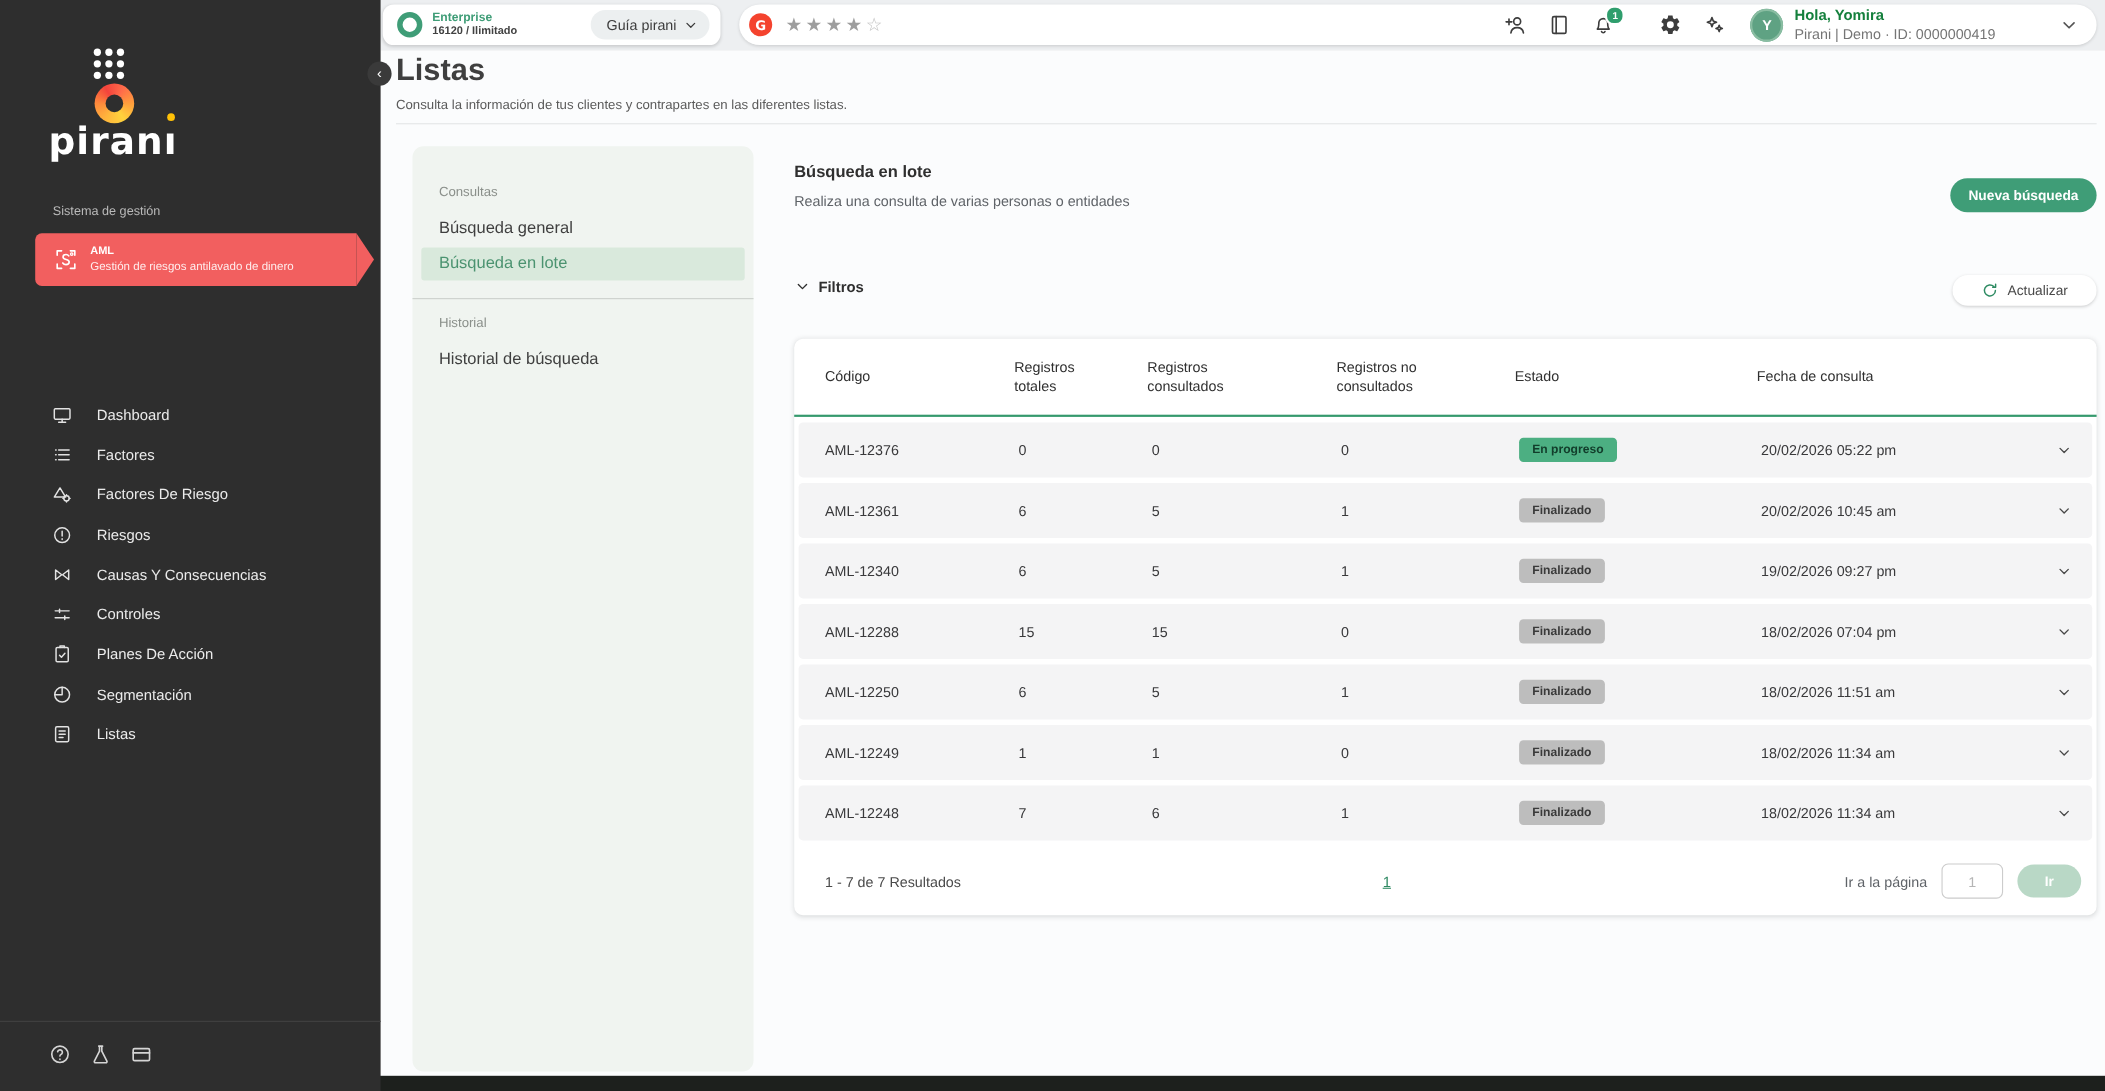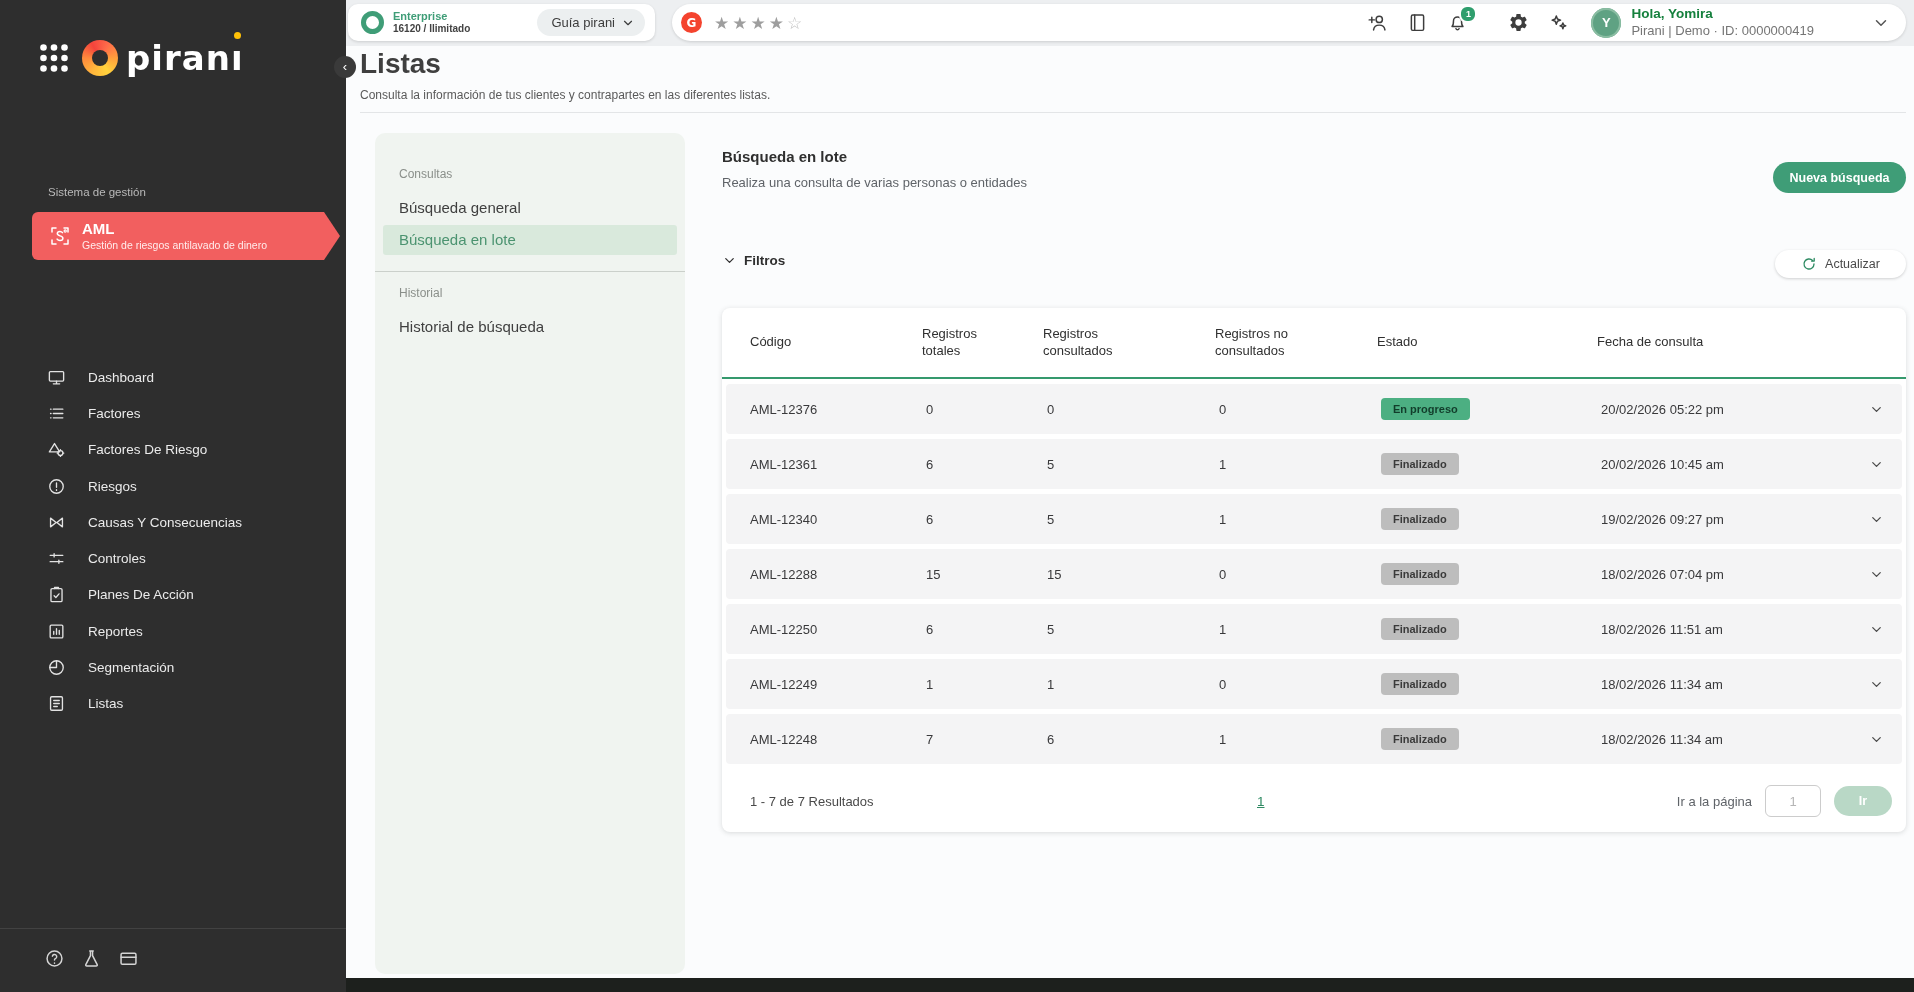--- a/index.html
+++ b/index.html
@@ -2,38 +2,38 @@
 <html><head>
 <meta charset="utf-8">
 <style>
   html,body{margin:0;padding:0;background:#e8e8e8;}
   #app{position:relative;width:1914px;height:992px;overflow:hidden;background:#fbfcfd;
        font-family:"Liberation Sans",sans-serif;color:#3c3c3c;}
   svg{display:block}
 
   
   .sidebar{position:absolute;left:0;top:0;width:346px;height:992px;background:#2e2e2e;z-index:2;}
-  .logo-row{position:absolute;left:36px;top:40px;display:flex;align-items:center;}
+  .logo-row{position:absolute;left:36px;top:40px;display:flex;align-items:center;flex-direction:column;}
   .grid-icon{width:36px;height:36px;color:#fff;}
   .logo-ring{width:36px;height:36px;border-radius:50%;margin-left:10px;position:relative;
     background:conic-gradient(from 210deg,#ffb53c,#ff8a3c,#f4433c,#ff6b4a,#ff9e3c,#ffd23c,#ffb53c);}
   .logo-ring::after{content:"";position:absolute;left:50%;top:50%;width:16px;height:16px;margin:-8px 0 0 -8px;
     border-radius:50%;background:#2e2e2e;}
   .logo-text{margin-left:8px;font-family:"DejaVu Sans",sans-serif;font-weight:bold;font-size:34px;
     color:#fff;letter-spacing:1px;line-height:1;}
   .logo-text .dotless{position:relative;display:inline-block;}
   .logo-text .ydot{position:absolute;left:50%;top:-9px;width:7px;height:7px;margin-left:-3px;border-radius:50%;background:#ffc107;}
   .sys-label{position:absolute;left:48px;top:186px;font-size:11.5px;color:#b9b9b9;}
   .aml-banner{position:absolute;left:32px;top:212px;width:292px;height:48px;background:#f25f5f;
     border-radius:6px 0 0 6px;display:flex;align-items:center;cursor:pointer;}
   .aml-banner::after{content:"";position:absolute;right:-16px;top:0;width:0;height:0;
     border-top:24px solid transparent;border-bottom:24px solid transparent;border-left:16px solid #f25f5f;}
   .aml-icon{width:24px;height:24px;margin-left:16px;color:#fff;flex:0 0 auto;}
   .aml-texts{margin-left:10px;line-height:1.25;}
-  .aml-title{font-size:15px;font-weight:bold;color:#fff;}
+  .aml-title{font-size:10px;font-weight:bold;color:#fff;}
   .aml-sub{font-size:10.5px;color:#ffecec;}
   #sidebar-menu{position:absolute;left:0;top:359px;width:346px;}
   .side-item{height:36.3px;display:flex;align-items:center;cursor:pointer;}
   .side-item .ic{width:19px;height:19px;margin-left:47px;color:#e2e2e2;flex:0 0 auto;}
   .side-item .lbl{margin-left:22px;font-size:13.5px;font-weight:500;color:#ebebeb;}
   .side-divider{position:absolute;left:0;top:928px;width:346px;border-top:1px solid #424242;}
   .side-foot{position:absolute;left:44px;top:948px;display:flex;gap:16px;}
   .side-foot .fic{width:21px;height:21px;color:#d5d5d5;cursor:pointer;}
 
   
@@ -227,29 +227,20 @@
               <rect x="5" y="4.5" width="14" height="16.5" rx="1.5"></rect>
               <path d="M9.5 4.5V3h5v1.5"></path>
               <path d="m9 13.5 2.2 2.2 4-4.5"></path>
             </svg>
           </span>
     <span class="lbl">Planes De Acción</span>
   </div>
         <div class="side-item">
     <span class="ic">
             <svg viewBox="0 0 24 24" fill="none" stroke="currentColor" stroke-width="1.7" stroke-linecap="round" stroke-linejoin="round">
-              <rect x="4" y="4" width="16" height="16" rx="1.5"></rect>
-              <path d="M8.5 15.5V12M12 15.5v-7M15.5 15.5v-5"></path>
-            </svg>
-          </span>
-    <span class="lbl">Reportes</span>
-  </div>
-        <div class="side-item">
-    <span class="ic">
-            <svg viewBox="0 0 24 24" fill="none" stroke="currentColor" stroke-width="1.7" stroke-linecap="round" stroke-linejoin="round">
               <circle cx="12" cy="12" r="8.5"></circle>
               <path d="M12 3.5V12H3.5"></path>
             </svg>
           </span>
     <span class="lbl">Segmentación</span>
   </div>
         <div class="side-item">
     <span class="ic">
             <svg viewBox="0 0 24 24" fill="none" stroke="currentColor" stroke-width="1.7" stroke-linecap="round" stroke-linejoin="round">
               <rect x="4.5" y="3.5" width="15" height="17" rx="1.5"></rect>

